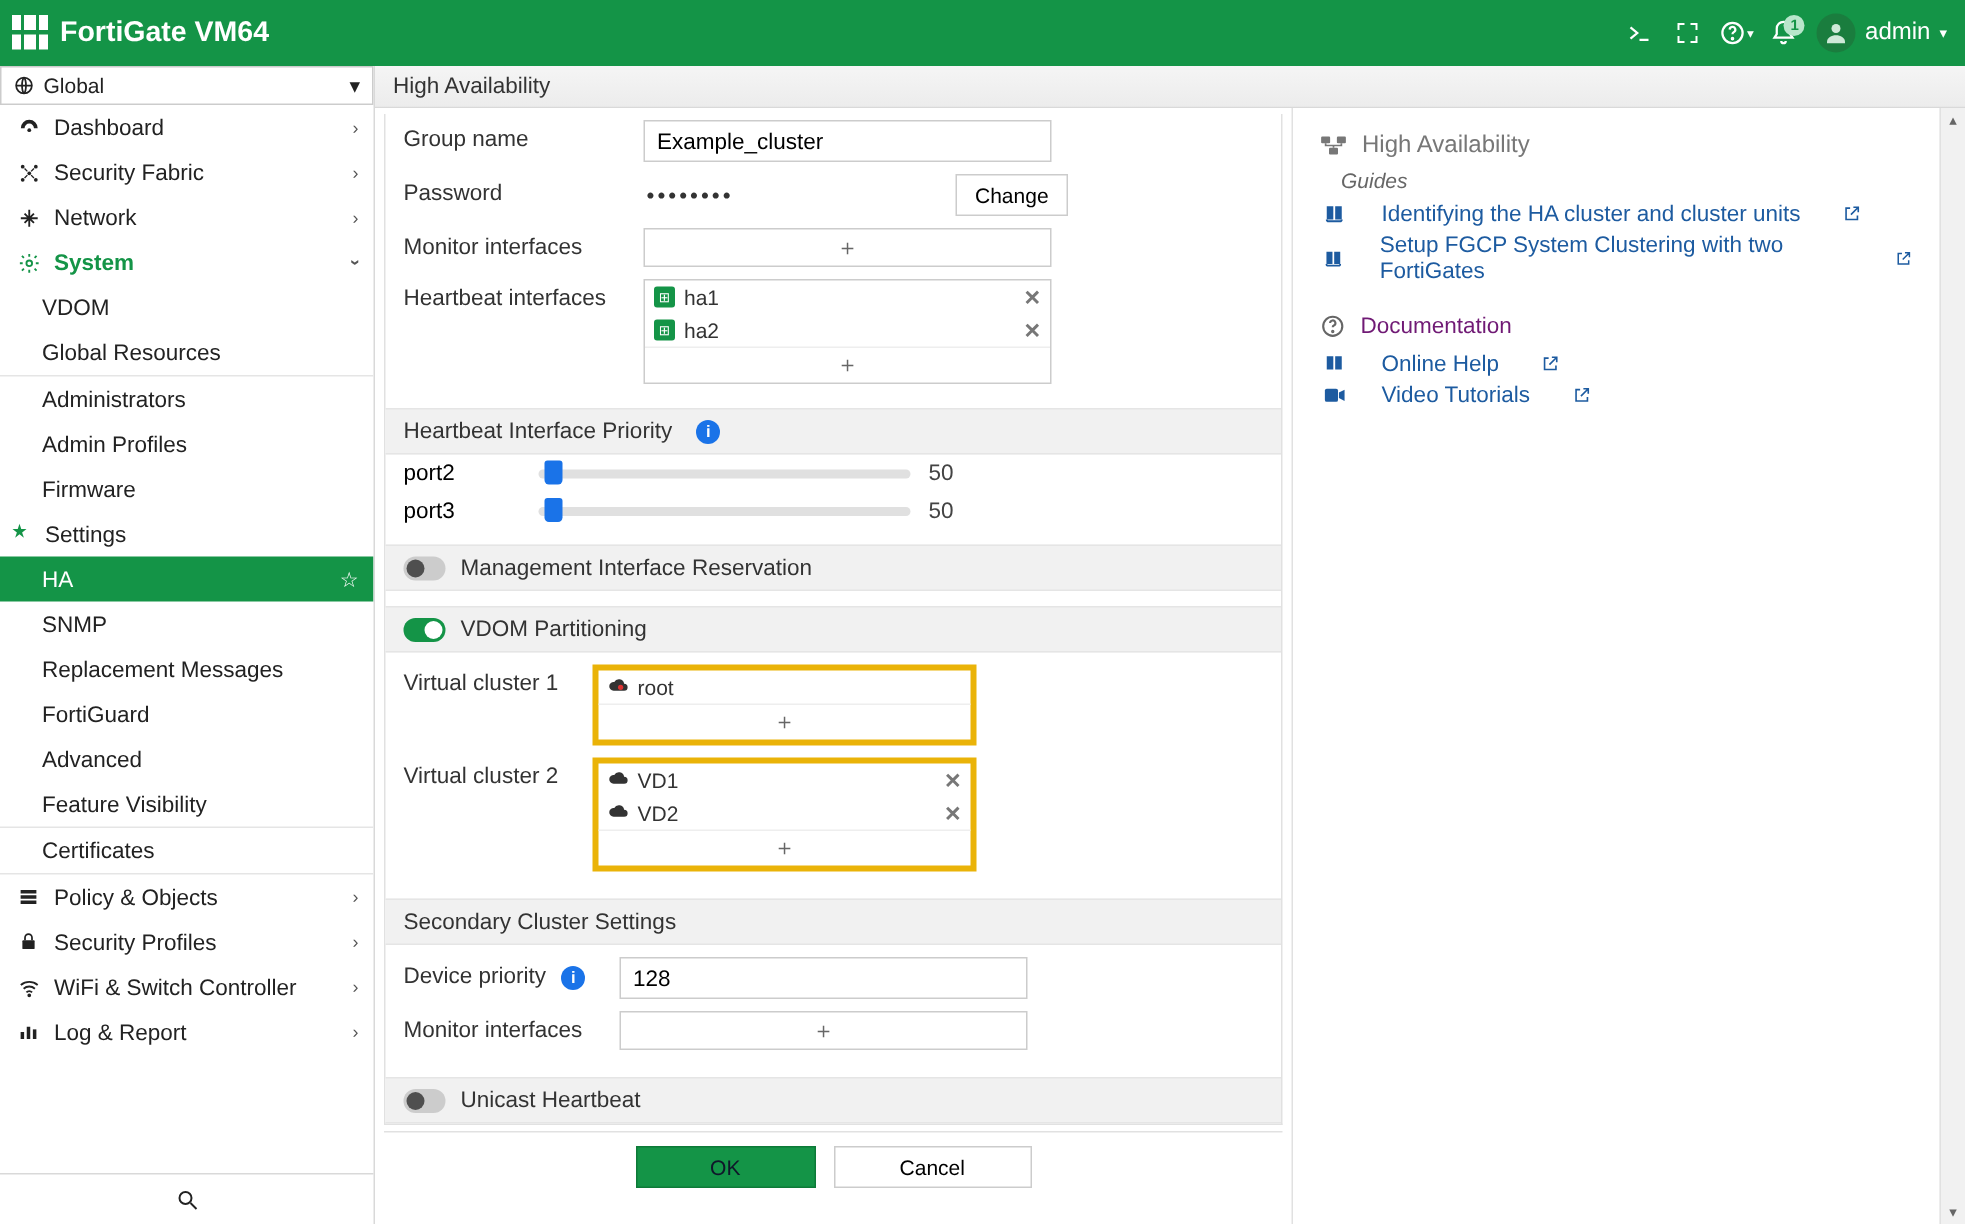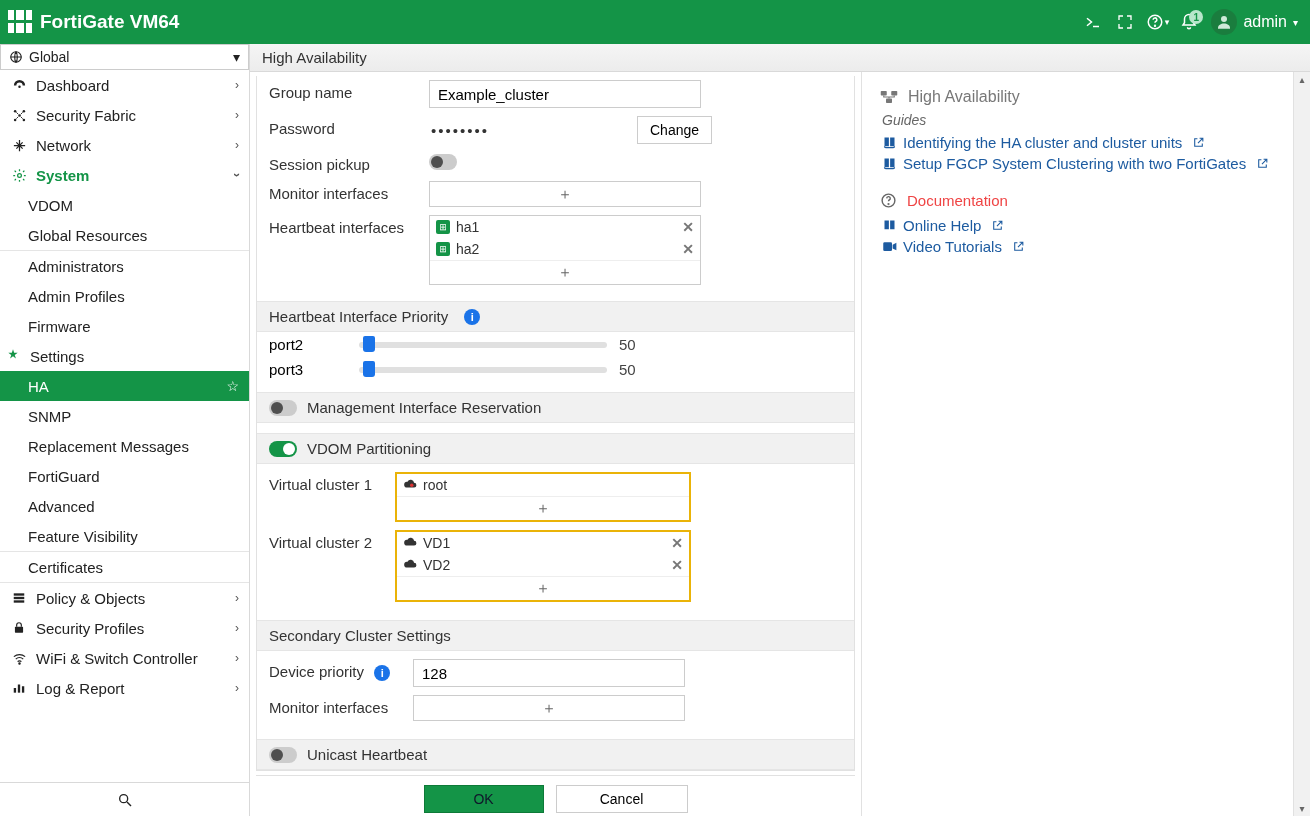--- a/index.html
+++ b/index.html
@@ -79,33 +79,33 @@
 .sect { background: #f1f1f1; padding: 6px 12px; font-size: 15px; color: #333; display: flex; align-items: center; gap: 10px; border-top: 1px solid #e5e5e5; border-bottom: 1px solid #e5e5e5; }
 
 
 .srow { display: flex; align-items: center; padding: 4px 12px; font-size: 15px; }
 .srow .lbl { width: 78px; }
 .srow .track { position: relative; width: 248px; height: 6px; background: #e0e0e0; border-radius: 3px; margin: 0 12px; }
 .srow .thumb { position: absolute; top: -6px; width: 12px; height: 16px; background: #1a73e8; border-radius: 2px 2px 3px 3px; }
 .srow .val { color: #444; }
 
 
-.vbox { border: 2px solid #eab308; width: 296px; background: #fff; }
+.vbox { border: 4px solid #eab308; width: 256px; background: #fff; }
 .vbox .mrow { display: flex; align-items: center; height: 22px; padding: 0 6px; font-size: 14px; gap: 6px; }
 .vbox .mrow .x { margin-left: auto; color: #777; cursor: pointer; font-weight: 700; }
 .vbox .add-row { display: flex; align-items: center; justify-content: center; height: 24px; color: #666; cursor: pointer; border-top: 1px solid #eee; }
 .cloud-ico { color: #333; font-size: 13px; }
 
 
 .help { width: 432px; border-left: 1px solid #e1e1e1; padding: 16px 18px; font-size: 15px; color: #555; overflow-y: auto; }
 .help .h-title { color: #777; display: flex; align-items: center; gap: 10px; font-size: 16px; margin-bottom: 6px; }
-.help .h-sub { font-style: italic; color: #666; font-size: 14px; margin-bottom: 4px; margin-left: 2px; }
-.help .h-link { color: #1d5ba0; display: flex; align-items: center; gap: 6px; padding: 2px 0 2px 2px; cursor: pointer; }
+.help .h-sub { font-style: italic; color: #666; font-size: 14px; margin-bottom: 4px; margin-left: 14px; }
+.help .h-link { color: #1d5ba0; display: flex; align-items: center; gap: 24px; padding: 2px 0 2px 2px; cursor: pointer; }
 .help .h-link svg.ext { margin-left: 4px; }
-.help .h-doc-t { display: flex; align-items: center; gap: 10px; color: #ef4444; margin-top: 18px; margin-bottom: 6px; }
+.help .h-doc-t { display: flex; align-items: center; gap: 10px; color: #701a75; margin-top: 18px; margin-bottom: 6px; }
 
 
 .footer { height: 40px; display: flex; align-items: center; justify-content: center; gap: 12px; border-top: 1px solid #e1e1e1; margin: 4px 6px 0 6px; padding-top: 6px; }
 
 
 .page-scroll { width: 17px; background: #f1f1f1; border-left: 1px solid #e1e1e1; position: relative; }
 .page-scroll .arrow { position: absolute; left: 0; right: 0; display: flex; align-items: center; justify-content: center; color: #666; font-size: 10px; }
 .page-scroll .arrow.up { top: 2px; }
 .page-scroll .arrow.down { bottom: 2px; }
 
@@ -335,24 +335,20 @@
           </div>
 
           <div class="frow">
             <div class="lbl">Password</div>
             <div class="ctl pwd-row">
               <span class="pwd-dots">••••••••</span>
               <button class="btn">Change</button>
             </div>
           </div>
 
-          <div class="frow">
-            <div class="lbl">Session pickup</div>
-            <div class="ctl"><span class="toggle"><span class="knob"></span></span></div>
-          </div>
 
           <div class="frow">
             <div class="lbl">Monitor interfaces</div>
             <div class="ctl">
               <div class="multibox">
                 <div class="add-row only">＋</div>
               </div>
             </div>
           </div>
 

